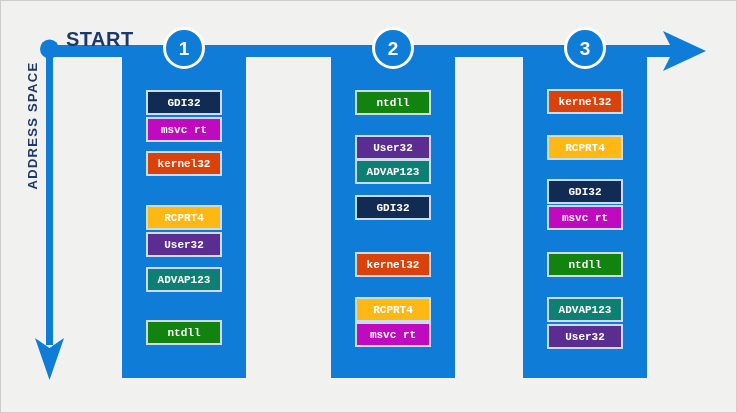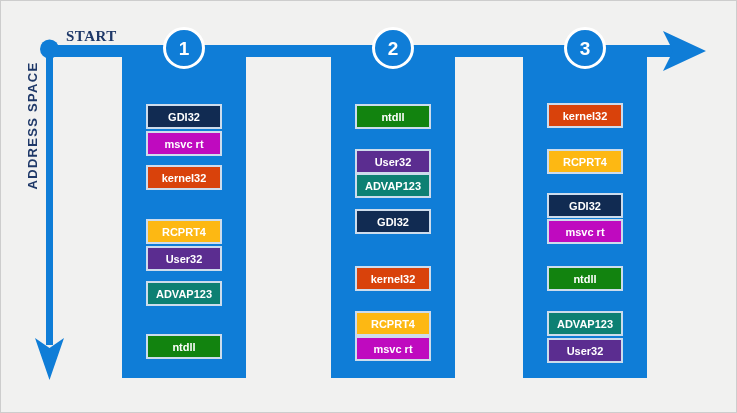--- a/index.html
+++ b/index.html
@@ -11,23 +11,22 @@
   .stage{
     position:relative;width:737px;height:413px;
     background:var(--bg,#f1f1f0);
     box-shadow:inset 0 0 0 1px #cdcdcd;
     overflow:hidden;
   }
   .axes-svg{position:absolute;left:0;top:0;}
   .axes-svg .flow{fill:var(--accent,#0f7dd7);}
   .start-label{
     position:absolute;left:66px;top:28px;
-    font-size:15px;font-weight:700;letter-spacing:.5px;
+    font-size:20px;font-weight:700;letter-spacing:.5px;
     color:var(--navy,#1e3868);
-    font-family:Liberation Serif, serif;
   }
   .addr-label{
     position:absolute;left:-28px;top:122px;width:120px;
     text-align:center;
     transform:rotate(-90deg);
     font-size:13px;font-weight:700;letter-spacing:1.3px;
     color:var(--navy,#1e3868);
     white-space:nowrap;
   }
   .columns-layer{position:absolute;left:0;top:0;width:737px;height:413px;}
@@ -41,21 +40,21 @@
   .step-badge{
     position:absolute;top:-28px;left:50%;transform:translateX(-50%);
     width:36px;height:36px;border-radius:50%;
     background:var(--accent,#0f7dd7);
     border:3px solid #ffffff;
     display:flex;align-items:center;justify-content:center;
   }
   .step-badge span{
     color:#ffffff;font-size:19px;font-weight:600;line-height:1;
   }
-  .column-blocks{position:absolute;left:0;top:16px;width:100%;height:100%;}
+  .column-blocks{position:absolute;left:0;top:2px;width:100%;height:100%;font-family:Liberation Mono, monospace;}
   .dll-block{
     position:absolute;left:24px;width:76px;height:25px;
     box-sizing:border-box;
     border:2px solid var(--block-border,#cddcec);
     color:var(--block-text,#ffffff);
     font-size:11px;font-weight:700;
     display:flex;align-items:center;justify-content:center;
     white-space:nowrap;
   }
 </style>

